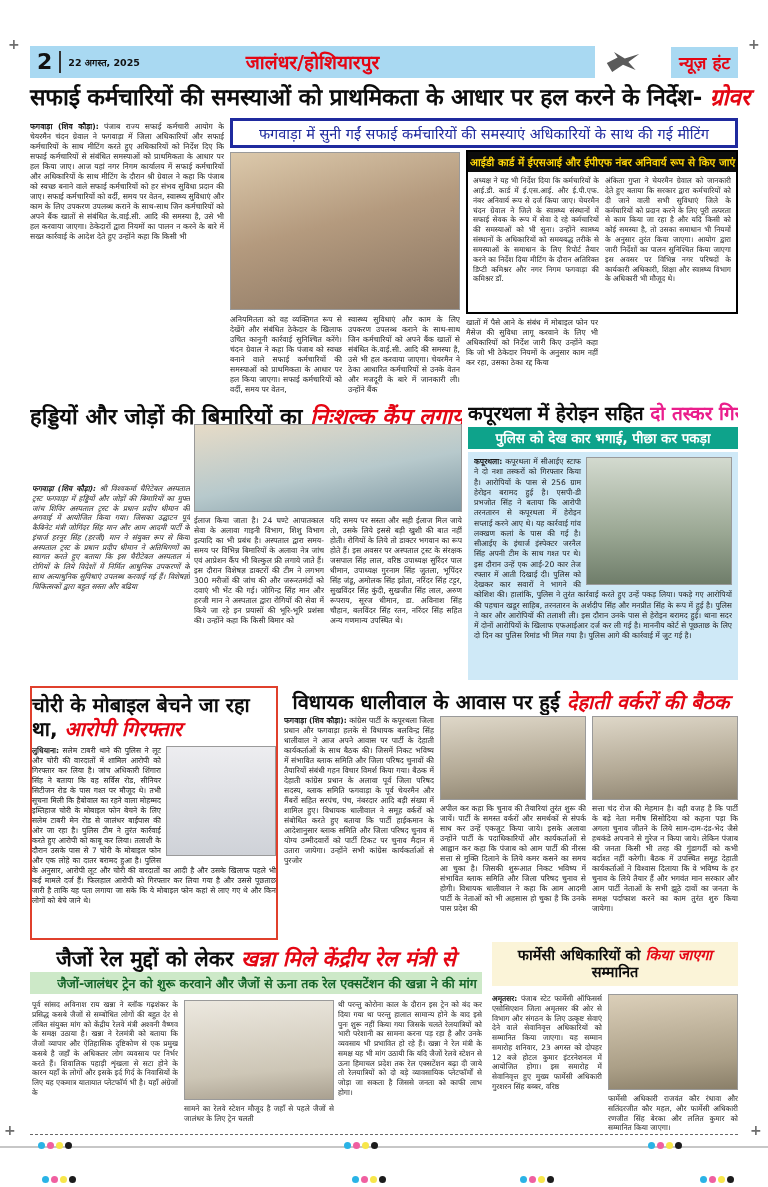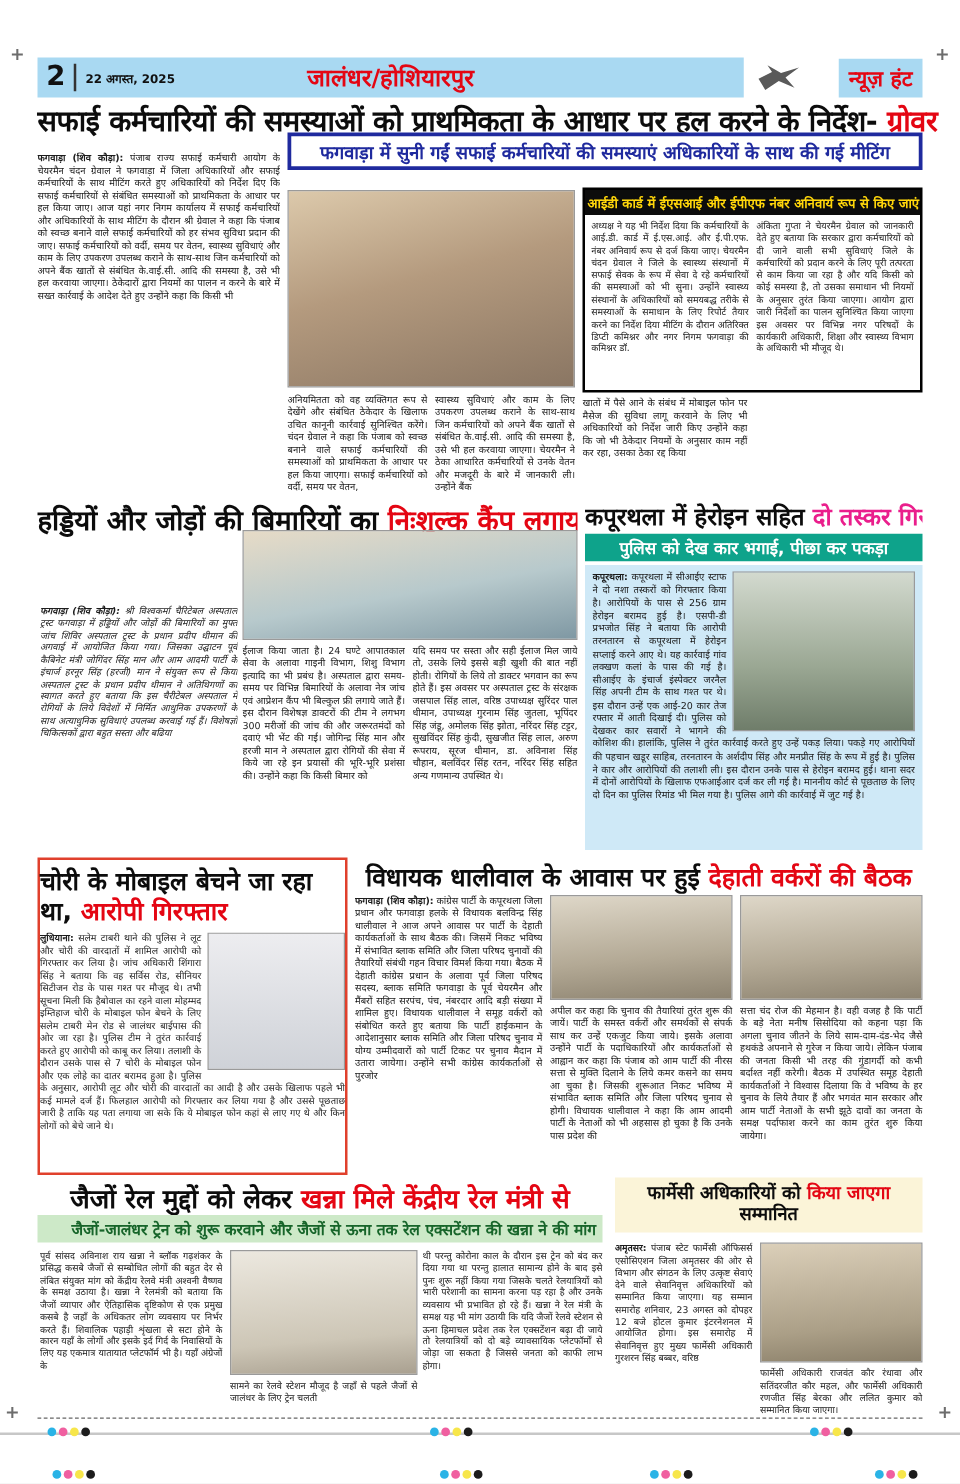--- a/index.html
+++ b/index.html
@@ -15,37 +15,37 @@
   .pageno { font-size:22px; font-weight:bold; color:#111; padding:0 7px; line-height:1; }
   .pageno-sep { width:2px; height:22px; background:#333; margin-right:7px; }
   .issuedate { font-size:9.5px; font-weight:bold; color:#111; }
   .region { position:absolute; left:0; right:0; text-align:center; color:#e40613; font-size:19px; font-weight:bold; }
   .logo-gap { width:8px; background:#fff; }
   .logo-box { display:flex; align-items:center; background:#fff; }
   .masthead { background:#a9d9f2; color:#e40613; font-weight:bold; font-size:17px; padding:4px 8px; white-space:nowrap;margin-left:28px; }
 
   
   .lead-headline { position:absolute; left:30px; top:80px; width:708px; text-align:center; font-size:23px; font-weight:800; color:#0c0c0c; letter-spacing:-0.3px; white-space:nowrap; }
-  .red { color:#e40613; }
+  .red { color:#e40613;font-style:italic; }
   .magenta { color:#ea1e8c; }
 
   .col { text-align:justify; font-size:7.6px; line-height:1.32; color:#1c1c1c; overflow:hidden; position:absolute; }
   .dl { font-weight:bold; }
 
   .photo { position:absolute; border:1px solid #9a9a9a; }
   .ph-meeting { background:linear-gradient(165deg,#dcc9ab 0%,#b49a7e 45%,#8a7663 100%); }
   .ph-camp { background:linear-gradient(170deg,#e6dbc7 0%,#b7c9cc 55%,#7f98a3 100%); }
   .ph-heroin { background:linear-gradient(180deg,#d3dacf 0%,#9aa793 60%,#6f7d6a 100%); }
   .ph-sketch { background:linear-gradient(180deg,#ededf0 0%,#cfd2d8 100%); }
   .ph-mla { background:linear-gradient(175deg,#ded7c8 0%,#b3a995 60%,#8d8370 100%); }
   .ph-rail { background:linear-gradient(175deg,#ece8df 0%,#cdc6b6 70%,#a9a090 100%); }
   .ph-pharma { background:linear-gradient(175deg,#dbcfb9 0%,#ab9f87 70%,#8a7f69 100%); }
 
   
-  .subhead-box { position:absolute; left:230px; top:106px; width:508px; height:30px; border:3px solid #1f2a9e; background:#fff; color:#1f2a9e; font-weight:bold; font-size:14.5px; display:flex; align-items:center; justify-content:center; white-space:nowrap; overflow:hidden; }
+  .subhead-box { position:absolute; left:230px; top:118px; width:508px; height:30px; border:3px solid #1f2a9e; background:#fff; color:#1f2a9e; font-weight:normal; font-size:14.5px; display:flex; align-items:center; justify-content:center; white-space:nowrap; overflow:hidden; }
   .idbox { position:absolute; left:466px; top:150px; width:272px; height:164px; border:2px solid #000; background:#fff; }
   .idbox-title { background:#0c0c0c; color:#ffd60a; font-weight:bold; font-size:10.5px; text-align:center; padding:3px 2px; white-space:nowrap; overflow:hidden; }
   .idbox-body { display:flex; gap:6px; padding:4px 5px; }
   .idbox-col { flex:1; text-align:justify; font-size:7.4px; line-height:1.33; color:#1c1c1c; overflow:hidden; height:128px; }
 
   
   .sec-headline { position:absolute; font-weight:800; color:#0c0c0c; text-align:center; white-space:nowrap; overflow:hidden; }
 
   .kicker { position:absolute; left:32px; top:426px; width:158px; height:54px; background:#f4c9d8; padding:5px 6px; font-size:13px; font-weight:bold; color:#161616; line-height:1.2; }
   .kicker .star { font-size:12px; margin-right:2px; }

